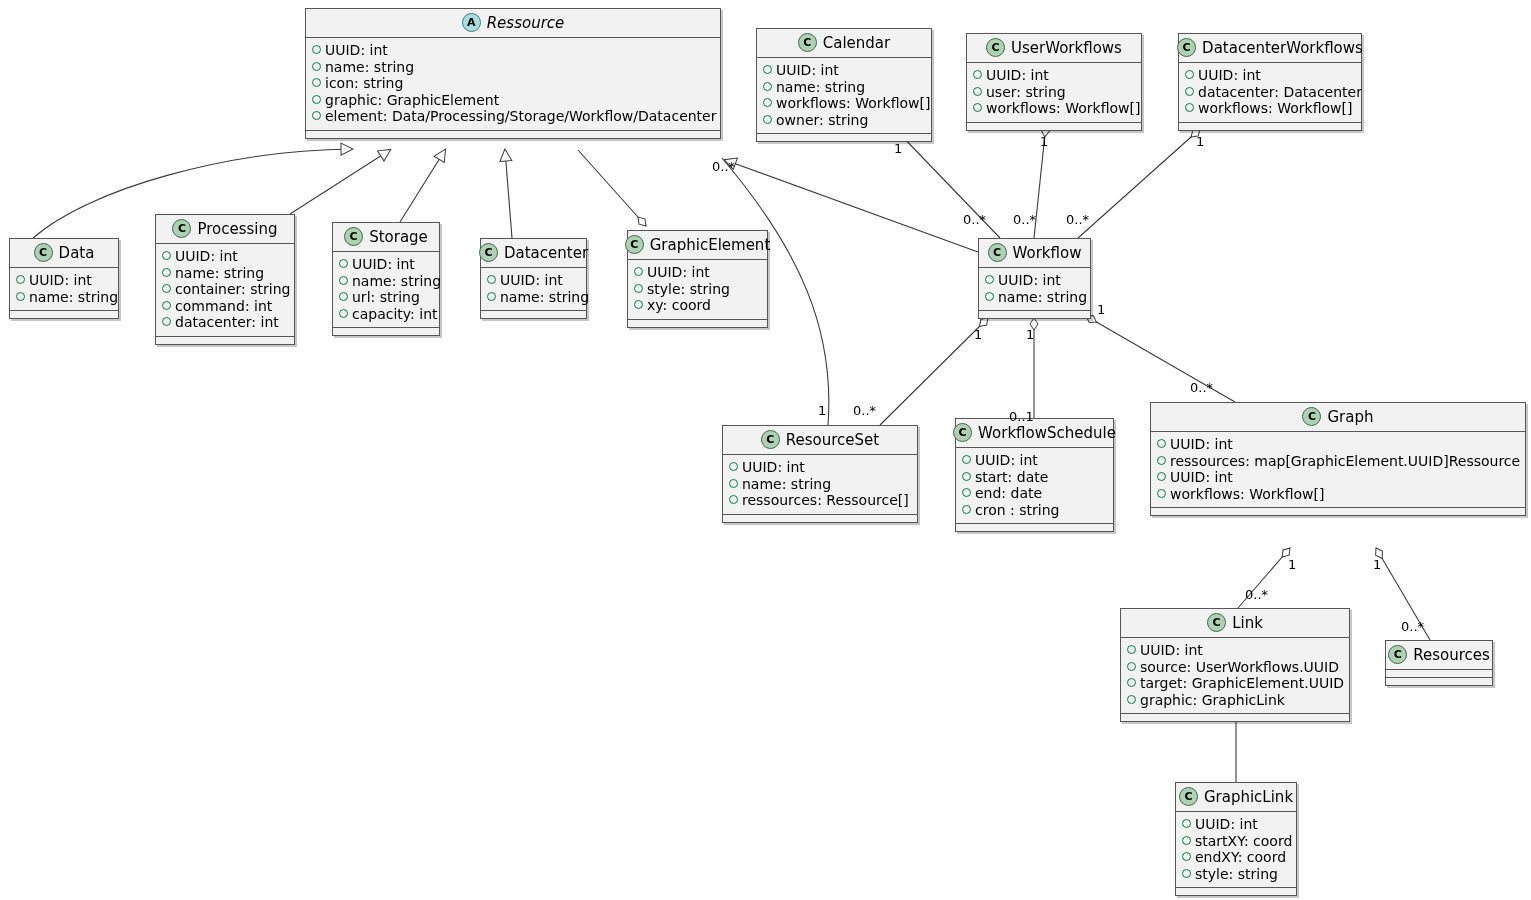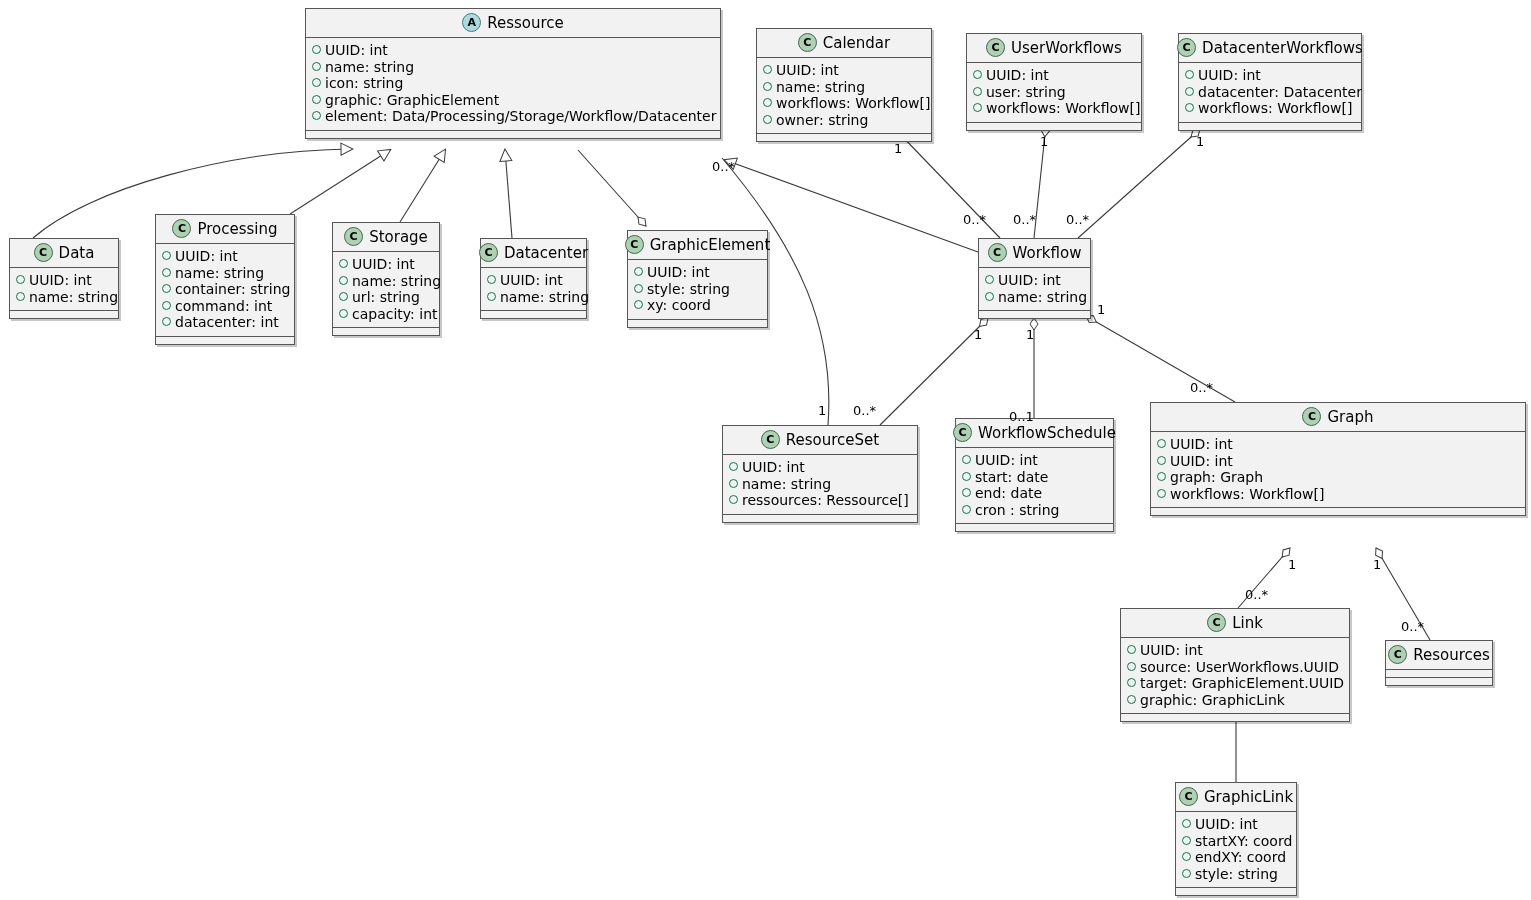--- a/index.html
+++ b/index.html
@@ -42,20 +42,21 @@
     background: #f2f2f2;
     border-bottom: 1px solid #565656;
     white-space: nowrap;
   }
   .uml-title {
     font-size: 15px;
     color: #000000;
     line-height: 16px;
   }
   .uml-title.abstract {
+    font-style: italic;
   }
   .stereo {
     width: 17px;
     height: 17px;
     border-radius: 50%;
     display: inline-flex;
     align-items: center;
     justify-content: center;
     font-size: 11px;
     font-weight: bold;
@@ -436,25 +437,25 @@
           <span class="stereo c">C</span>
           <span class="uml-title">Graph</span>
         </div>
         <div class="uml-attrs">
           <div class="attr">
             <span class="vis-dot"></span>
             <span>UUID: int</span>
           </div>
           <div class="attr">
             <span class="vis-dot"></span>
-            <span>UUID: int</span>
-          </div>
-          <div class="attr">
-            <span class="vis-dot"></span>
-            <span>graph: Graph</span>
+            <span>ressources: map[GraphicElement.UUID]Ressource</span>
+          </div>
+          <div class="attr">
+            <span class="vis-dot"></span>
+            <span>UUID: int</span>
           </div>
           <div class="attr">
             <span class="vis-dot"></span>
             <span>workflows: Workflow[]</span>
           </div>
         </div>
         <div class="uml-foot"></div>
       </div>
       <div class="uml-class" style="left: 1120px; top: 608px; width: 230px;">
         <div class="uml-header">

